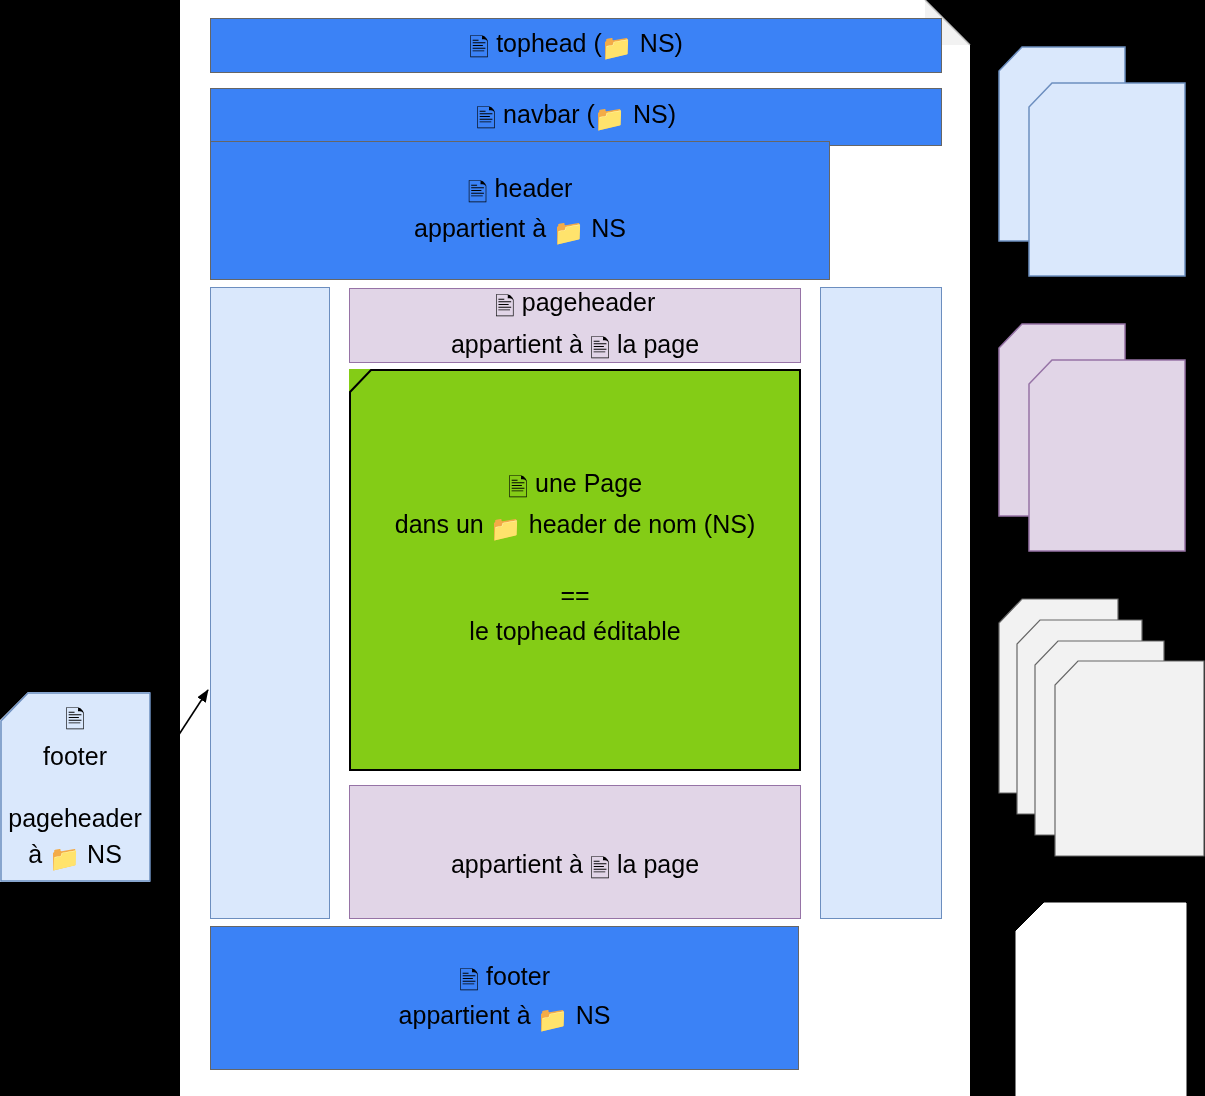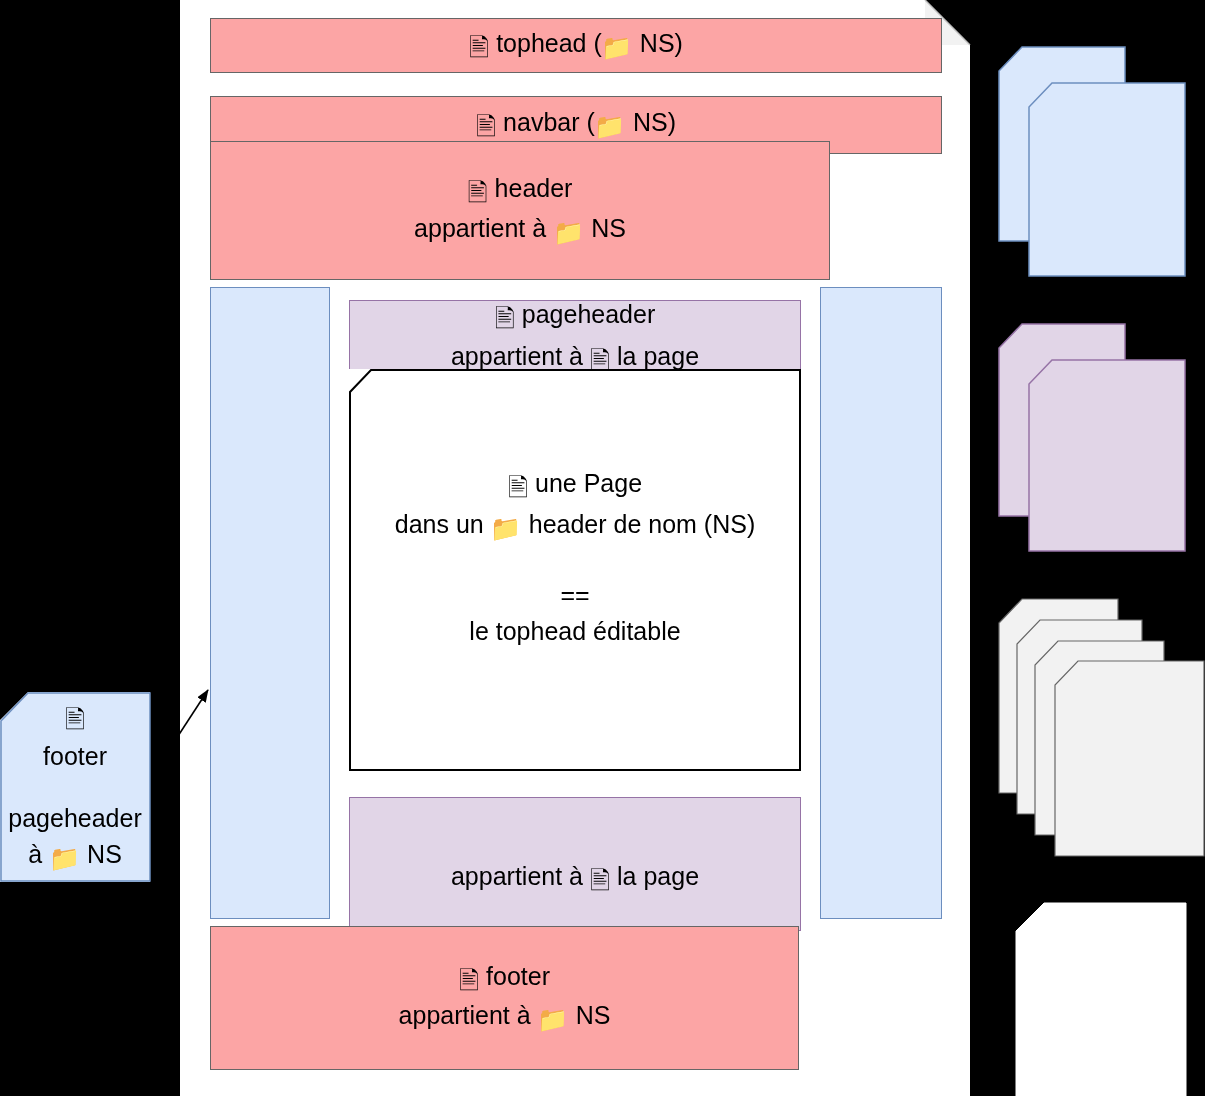--- a/index.html
+++ b/index.html
@@ -18,56 +18,56 @@
   }
   #outer-fold{
     left:925px; top:0px; width:46px; height:46px;
     background:#f2f2f2;
     clip-path:polygon(0 0, 45px 45px, 0 45px);
     border-right:0;
   }
 
   
   .gray-box{
-    background:#fca5a5;
+    background:#3b82f6;
     border:1.5px solid #666666;
     display:flex; align-items:center; justify-content:center;
     text-align:center;
     font-size:25px; line-height:1.42;
   }
   .purple-box{
     background:#e1d5e7;
     border:1.5px solid #9673a6;
     display:flex; align-items:center; justify-content:center;
     text-align:center;
-    font-size:25px; line-height:1.45;margin-top:12px;
+    font-size:25px; line-height:1.45;
   }
   .blue-col{
     background:#dae8fc;
     border:1.5px solid #6c8ebf;
   }
   .white-page{
-    background:#ffffff;
+    background:#84cc16;
     display:flex; align-items:center; justify-content:center;
     text-align:center;
     font-size:25px; line-height:1.45;
   }
 
   .row-label{white-space:nowrap;}
   .ico{
     display:inline-block;
     vertical-align:-0.16em;
     font-size:25px;
     font-family:"DejaVu Sans",sans-serif;
   }
   .ico-page{ filter:saturate(0.22) brightness(1.12); }
 
   
   #tophead { left:210px; top:18px;  width:732px; height:55px; }
-  #navbar  { left:210px; top:96px;  width:732px; height:58px; }
+  #navbar  { left:210px; top:88px;  width:732px; height:58px; }
   #header  { left:210px; top:141px; width:620px; height:139px; }
 
   #left-col { left:210px; top:287px; width:120px; height:632px; }
   #right-col{ left:820px; top:287px; width:122px; height:632px; }
 
   #pageheader{ left:349px; top:288px; width:452px; height:75px; }
   #pagecontent{ left:349px; top:369px; width:452px; height:402px; }
   #pagefooter{ left:349px; top:785px; width:452px; height:134px; }
 
   #footer { left:210px; top:926px; width:589px; height:144px; }

